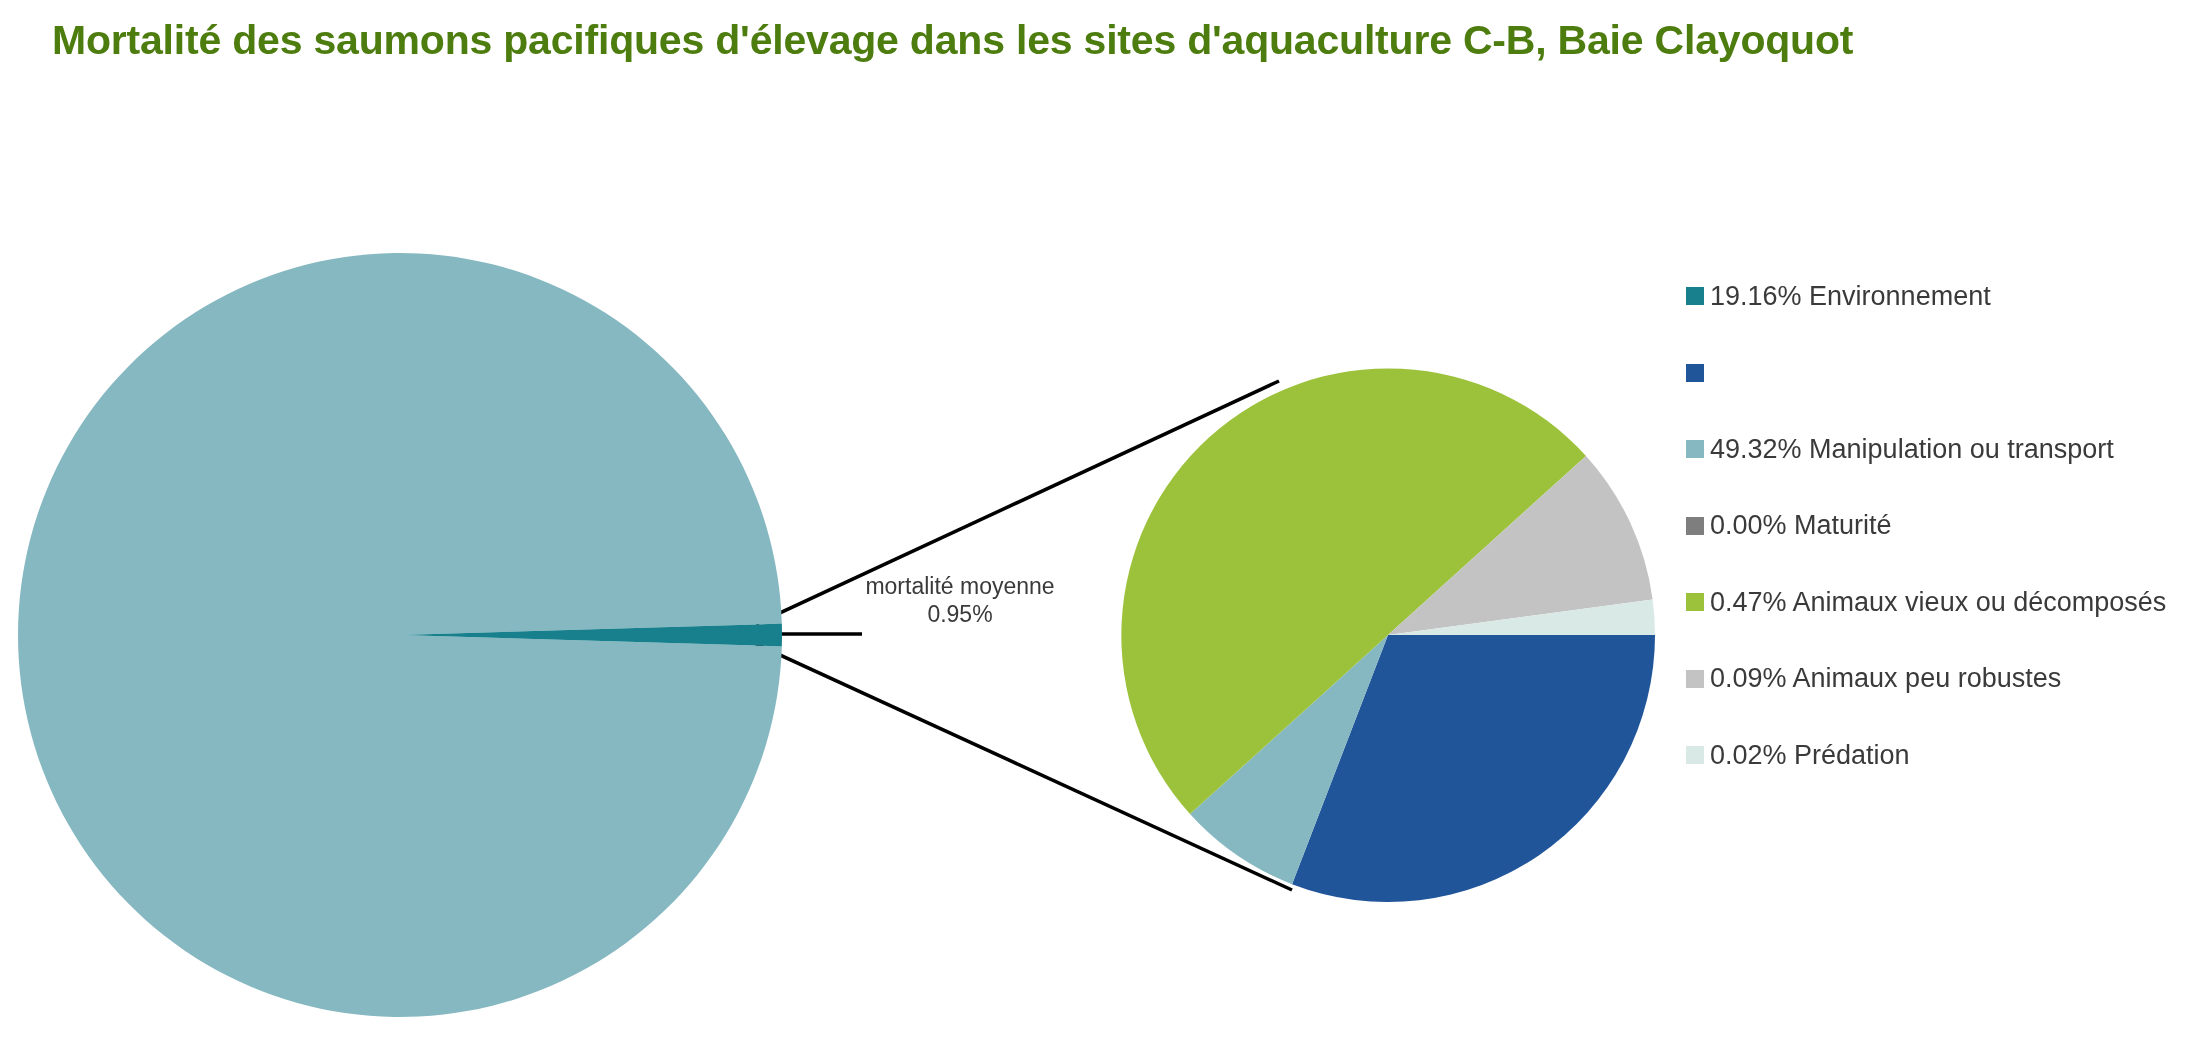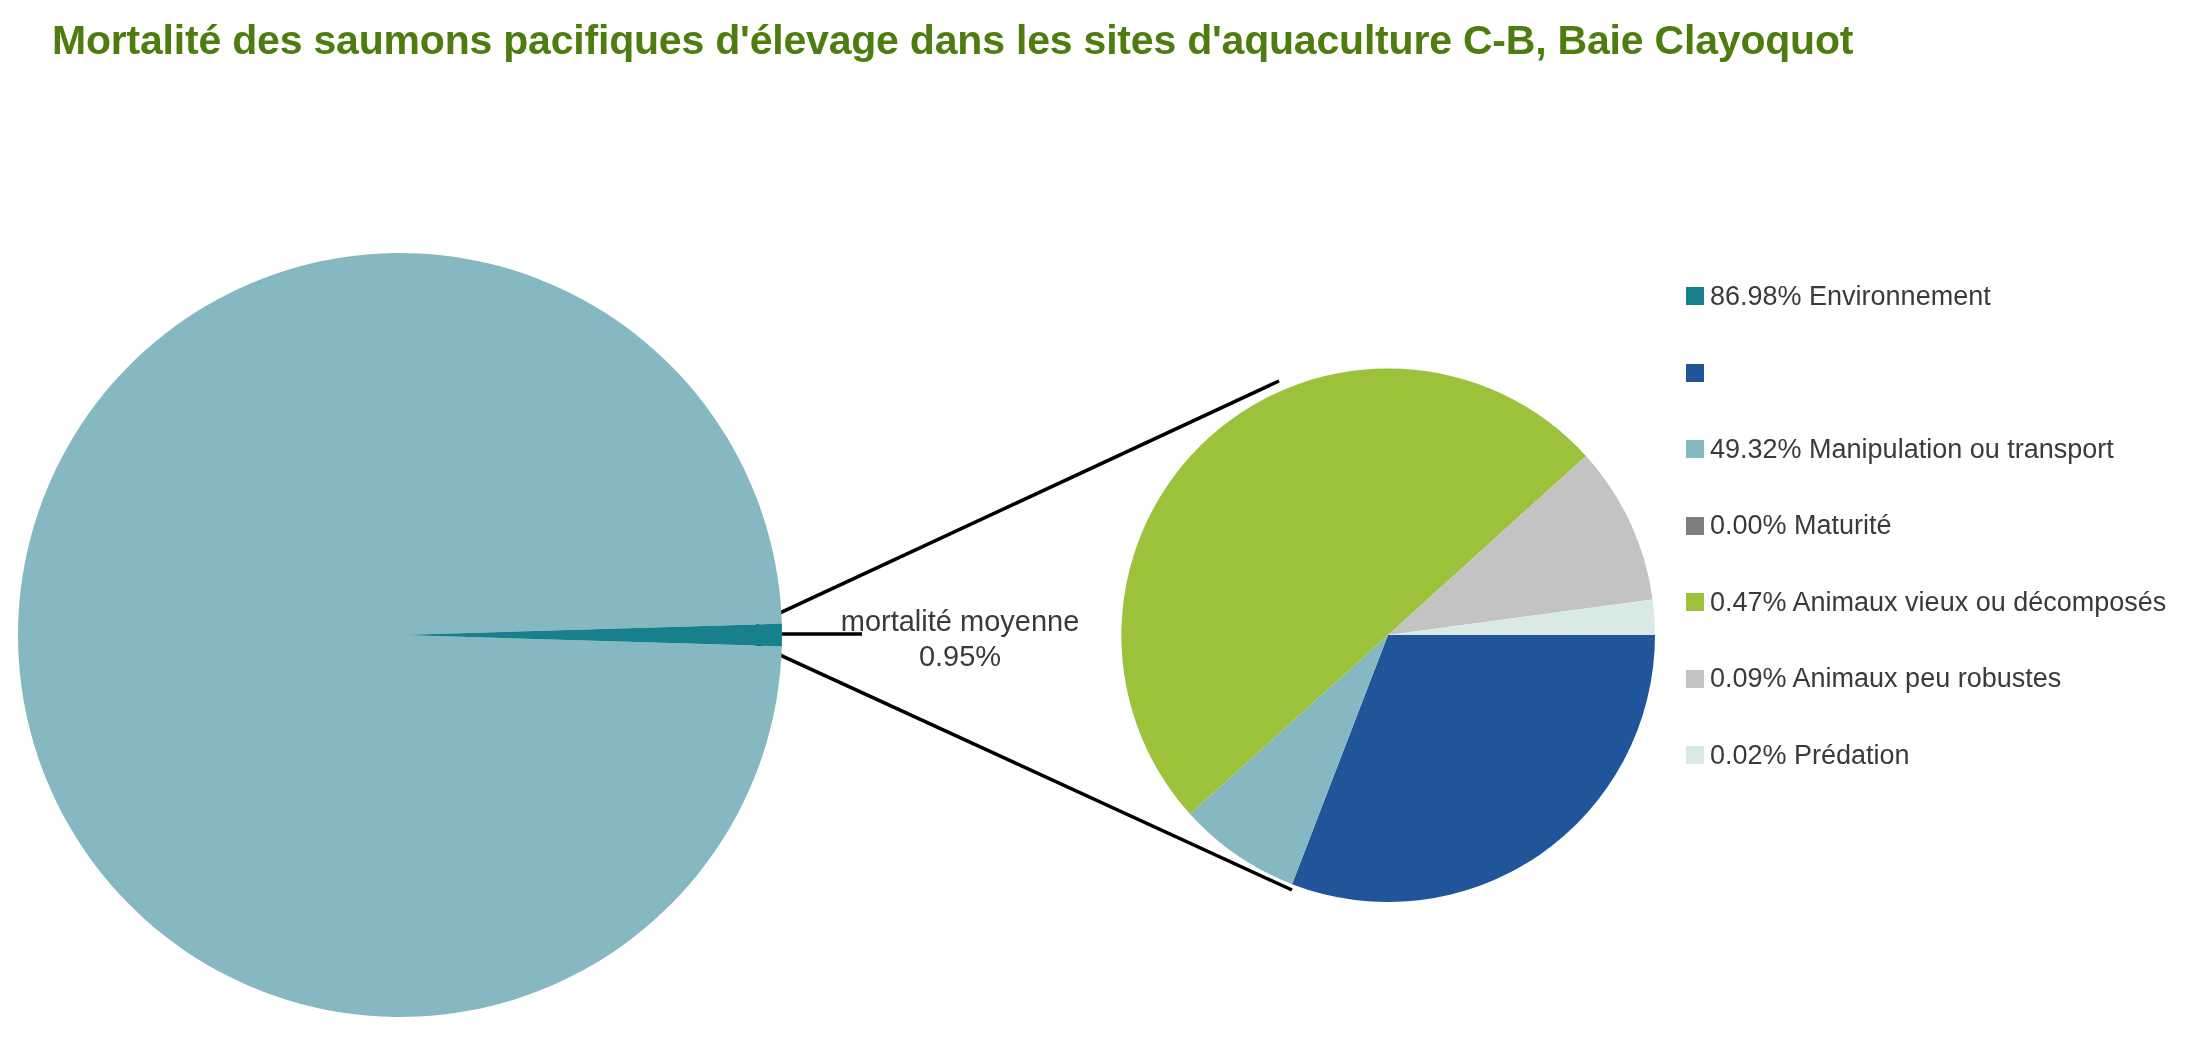--- a/index.html
+++ b/index.html
@@ -53,24 +53,24 @@
   }
   .legend-label{
     font-size:27px;
     color:#3a3a3a;
     white-space:nowrap;
     line-height:1;
   }
 
   .callout{
     position:absolute;
-    left:826px; top:604px;
+    left:826px; top:572px;
     width:268px;
     text-align:center;
-    font-size:29px;
+    font-size:23px;
     line-height:1.22;
     color:#3a3a3a;
   }
 </style>
 </head>
 <body>
 
 <div id="stage">
 
   <div class="title">Mortalité des saumons pacifiques d'élevage dans les sites d'aquaculture C-B, Baie Clayoquot</div>
@@ -110,21 +110,21 @@
 
   <div class="callout">
     <div>mortalité moyenne</div>
     <div>0.95%</div>
   </div>
 
   <div class="legend">
 
     <div class="legend-item">
       <span class="legend-swatch" style="background:#17808C"></span>
-      <span class="legend-label">86.98% Environnement</span>
+      <span class="legend-label">19.16% Environnement</span>
     </div>
 
     <div class="legend-item">
       <span class="legend-swatch" style="background:#21559A"></span>
     </div>
 
     <div class="legend-item">
       <span class="legend-swatch" style="background:#86B8C2"></span>
       <span class="legend-label">49.32% Manipulation ou transport</span>
     </div>

